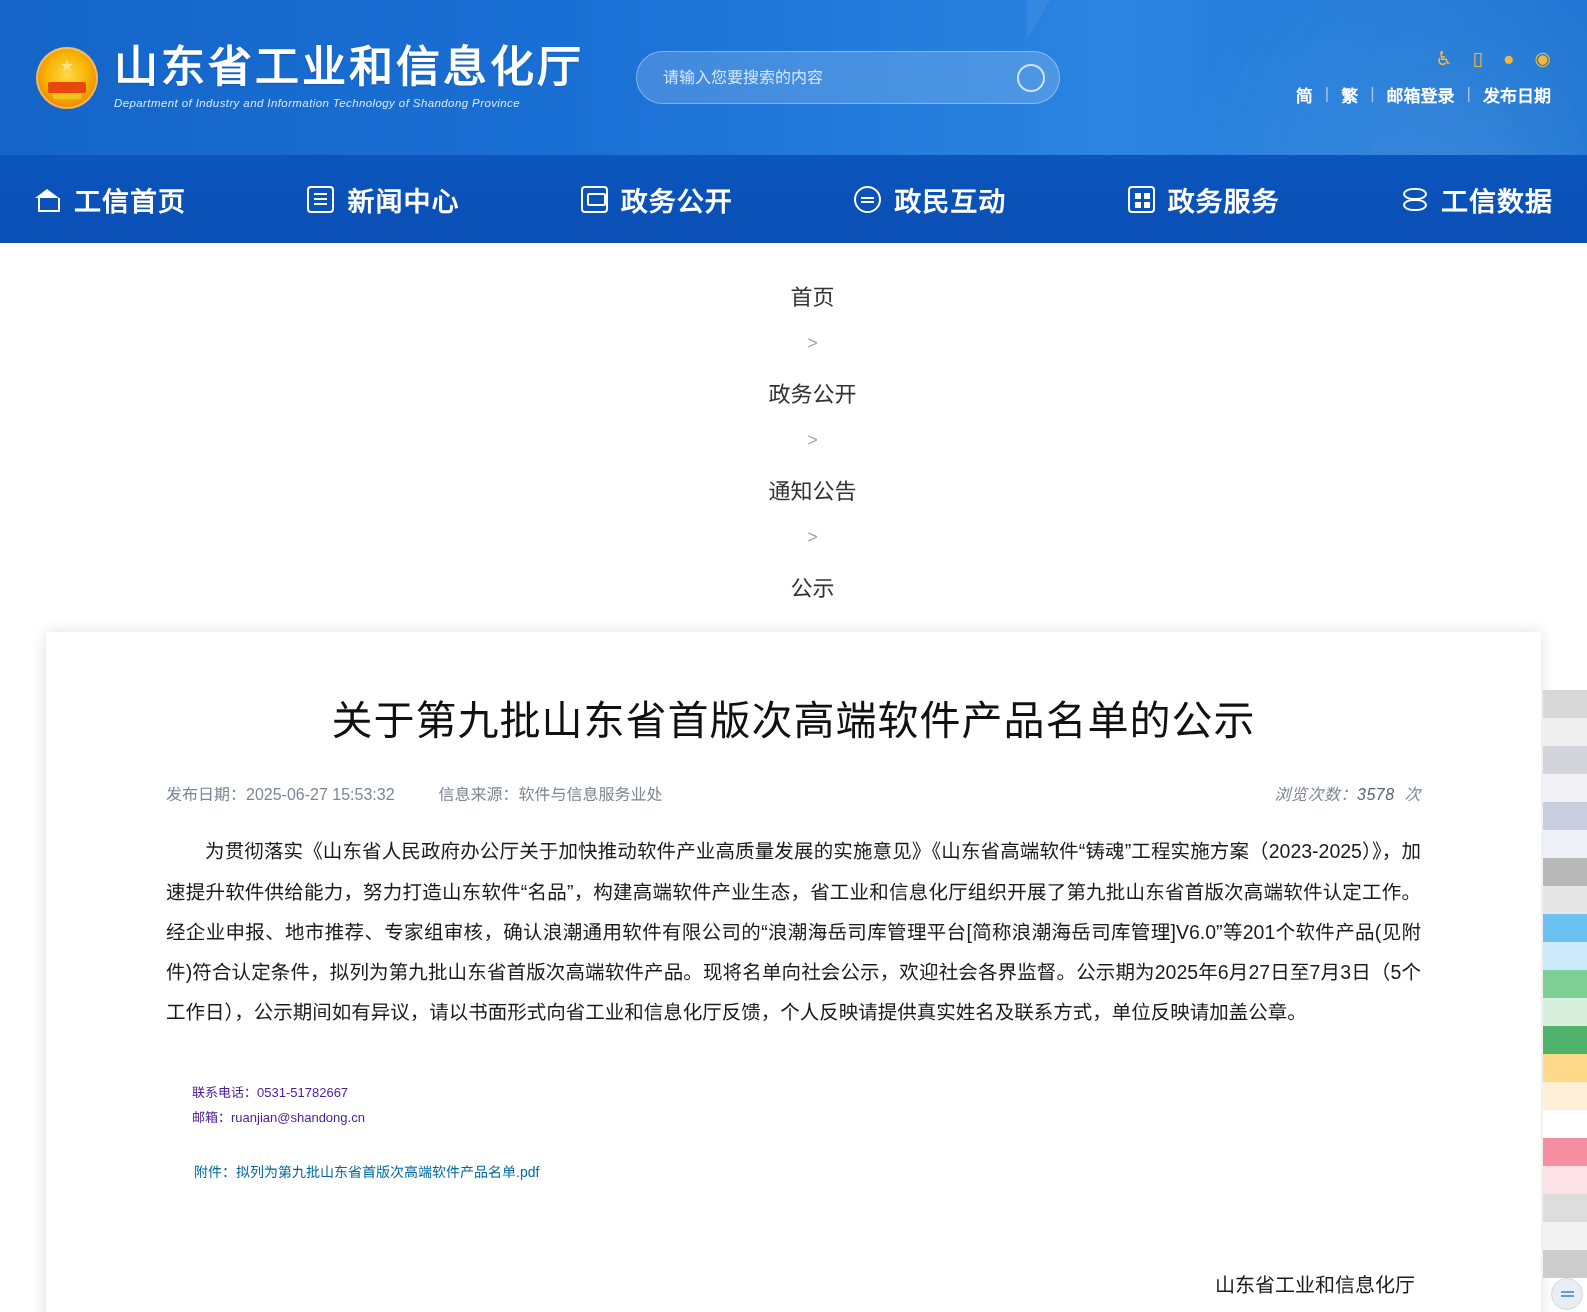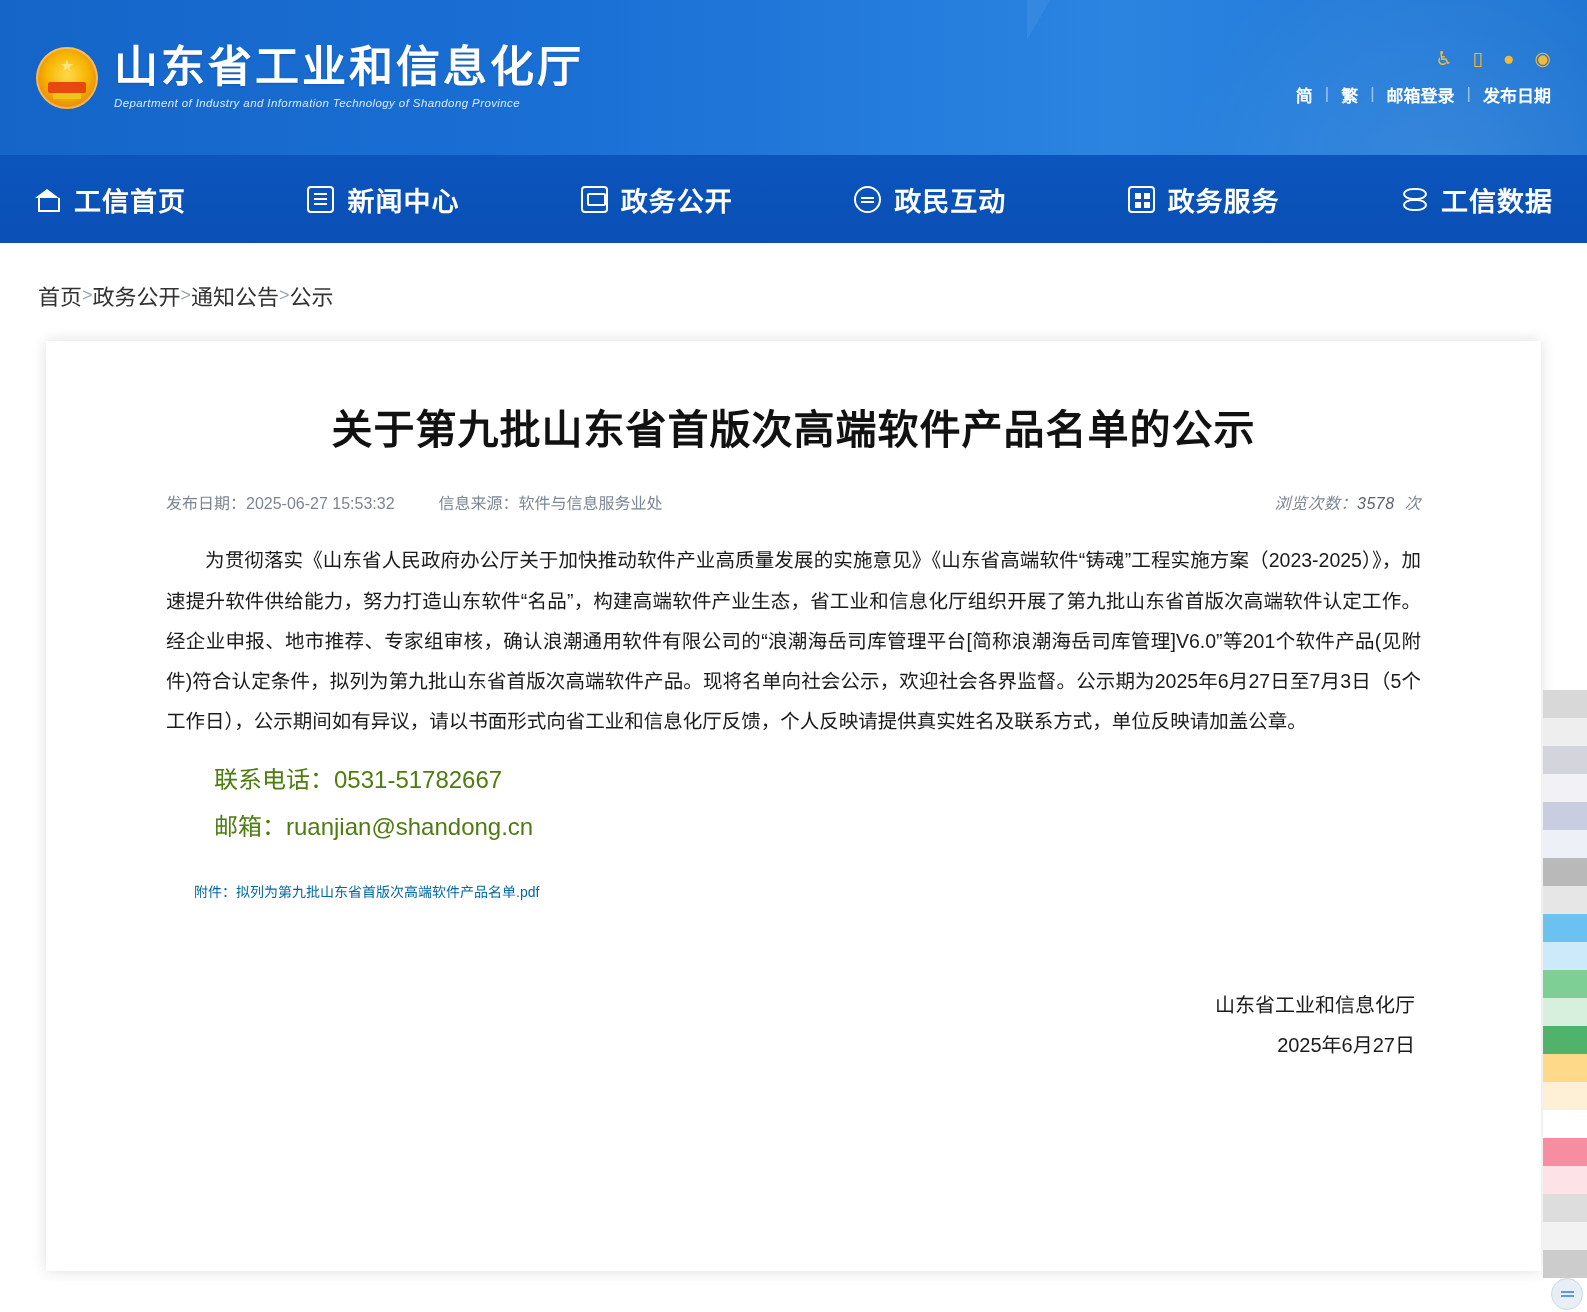--- a/index.html
+++ b/index.html
@@ -234,38 +234,40 @@
   }
 
   
   .crumb-wrap {
     background: #ffffff;
     padding: 36px 0 30px 38px;
   }
   .crumb {
     display: flex;
     align-items: center;
+    gap: 22px;
     font-size: 22px;
     color: #333333;
+    flex-direction: column;
   }
   .crumb .arrow { color: #9aa3ad; font-size: 18px; }
 
   
   .card {
     margin: 0 46px;
     background: #ffffff;
     box-shadow: 0 0 14px rgba(0,0,0,.13);
     min-height: 930px;
     padding: 54px 120px 40px 120px;
     position: relative;
   }
   .doc-title {
     text-align: center;
     font-size: 41px;
-    font-weight: bold;
+    font-weight: normal;
     color: #111111;
     letter-spacing: 1px;
     line-height: 1.35;
     padding: 8px 0 22px;
   }
   .meta {
     display: flex;
     align-items: flex-start;
     font-size: 16px;
     color: #7c8794;
@@ -277,24 +279,24 @@
   .meta .count { color: #5a6470; }
 
   .body-text {
     font-size: 19.5px;
     line-height: 2.06;
     color: #1b1b1b;
     text-align: justify;
   }
   .body-text p { text-indent: 2em; }
   .contact {
-    margin-top: 16px;
-    font-size: 24px;
+    margin-top: 48px;
+    font-size: 13px;
     line-height: 1.95;
-    color: #4d7c0f;
+    color: #4c1d95;
     padding-left: 2em;
   }
   .attach {
     margin-top: 30px;
     font-size: 14px;
     color: #0369a1;
     padding-left: 2em;
   }
   .signature {
     margin-top: 84px;
@@ -343,20 +345,24 @@
       <span class="star">★</span>
       <span class="bar"></span>
       <span class="bar2"></span>
     </div>
 
     <div class="brand">
       <div class="cn">山东省工业和信息化厅</div>
       <div class="en">Department of Industry and Information Technology of Shandong Province</div>
     </div>
 
+    <div class="search-box">
+      <input type="text" placeholder="请输入您要搜索的内容" style="">
+      <span class="search-circle"></span>
+    </div>
 
     <div class="header-right">
       <div class="mini-icons">
         <span>♿</span>
         <span>▯</span>
         <span>●</span>
         <span>◉</span>
       </div>
       <div class="top-links">
         <span>简</span>

